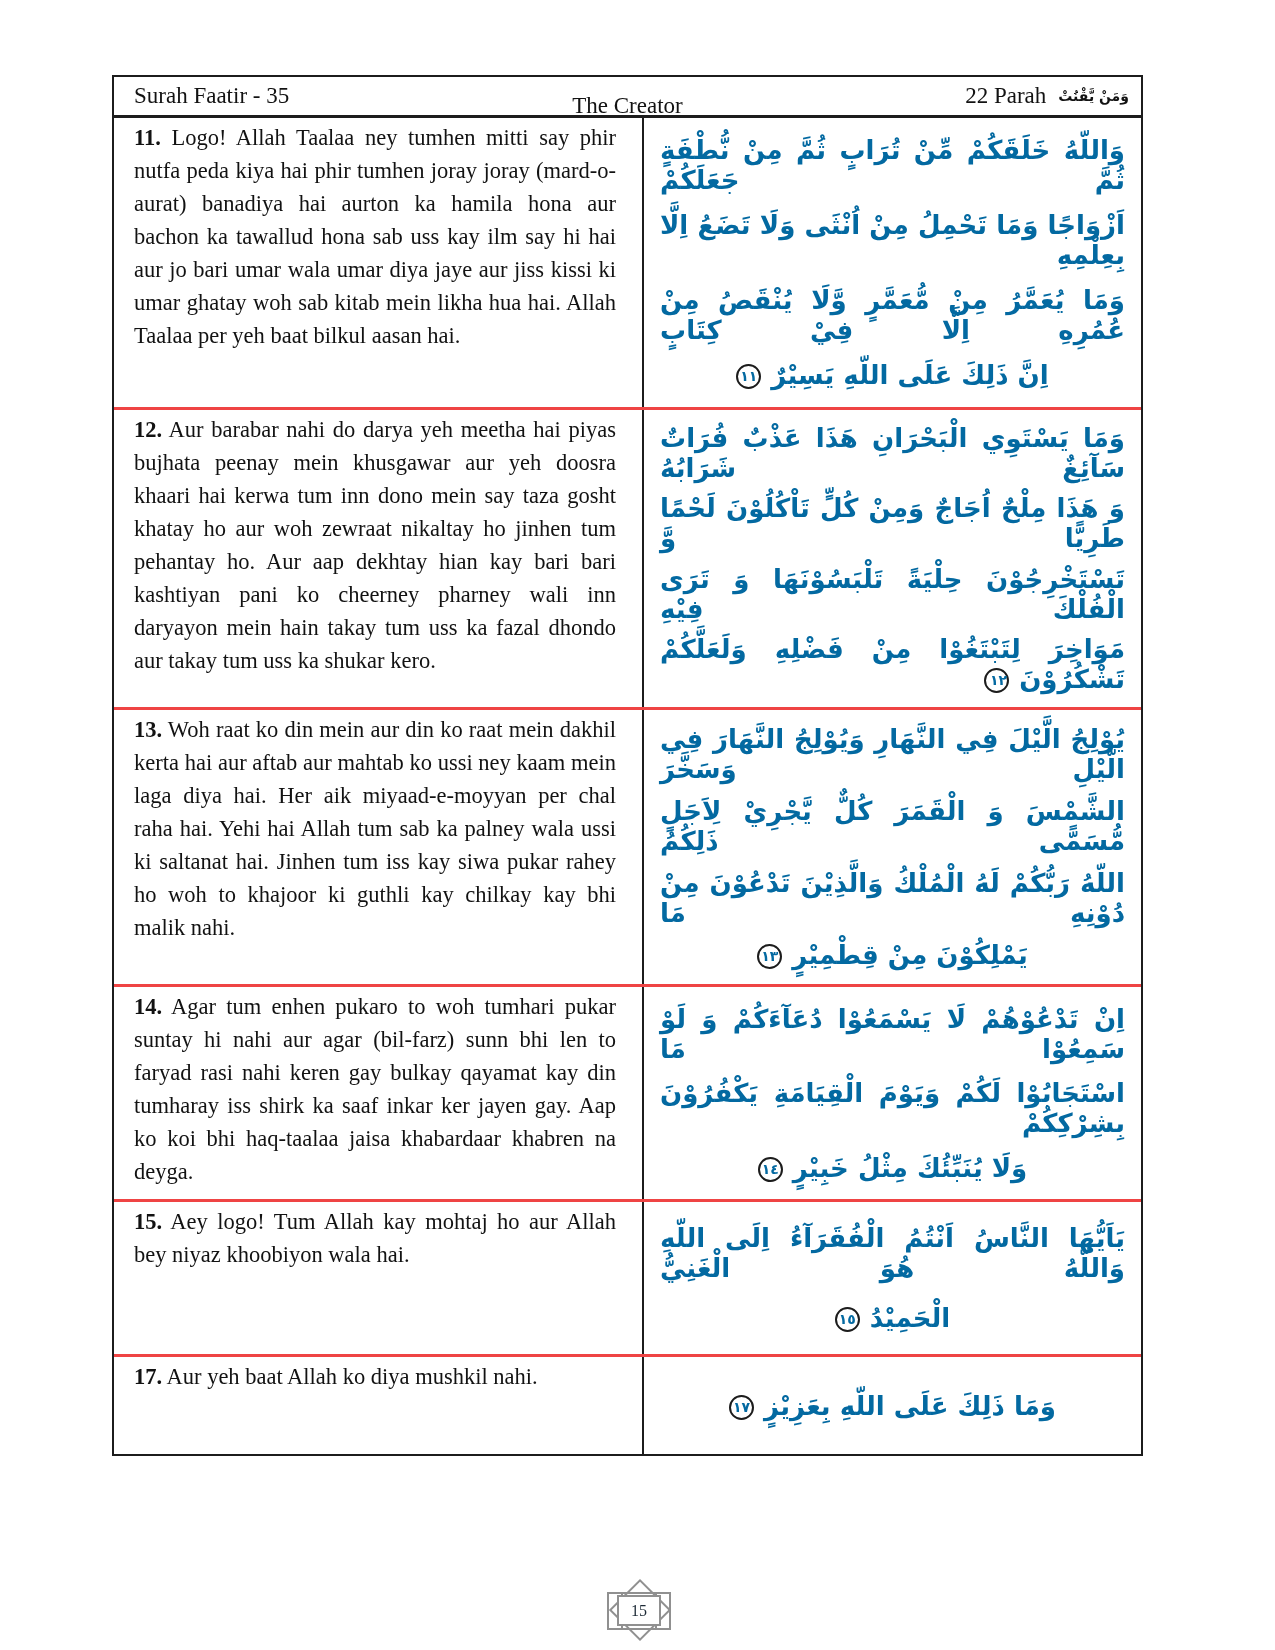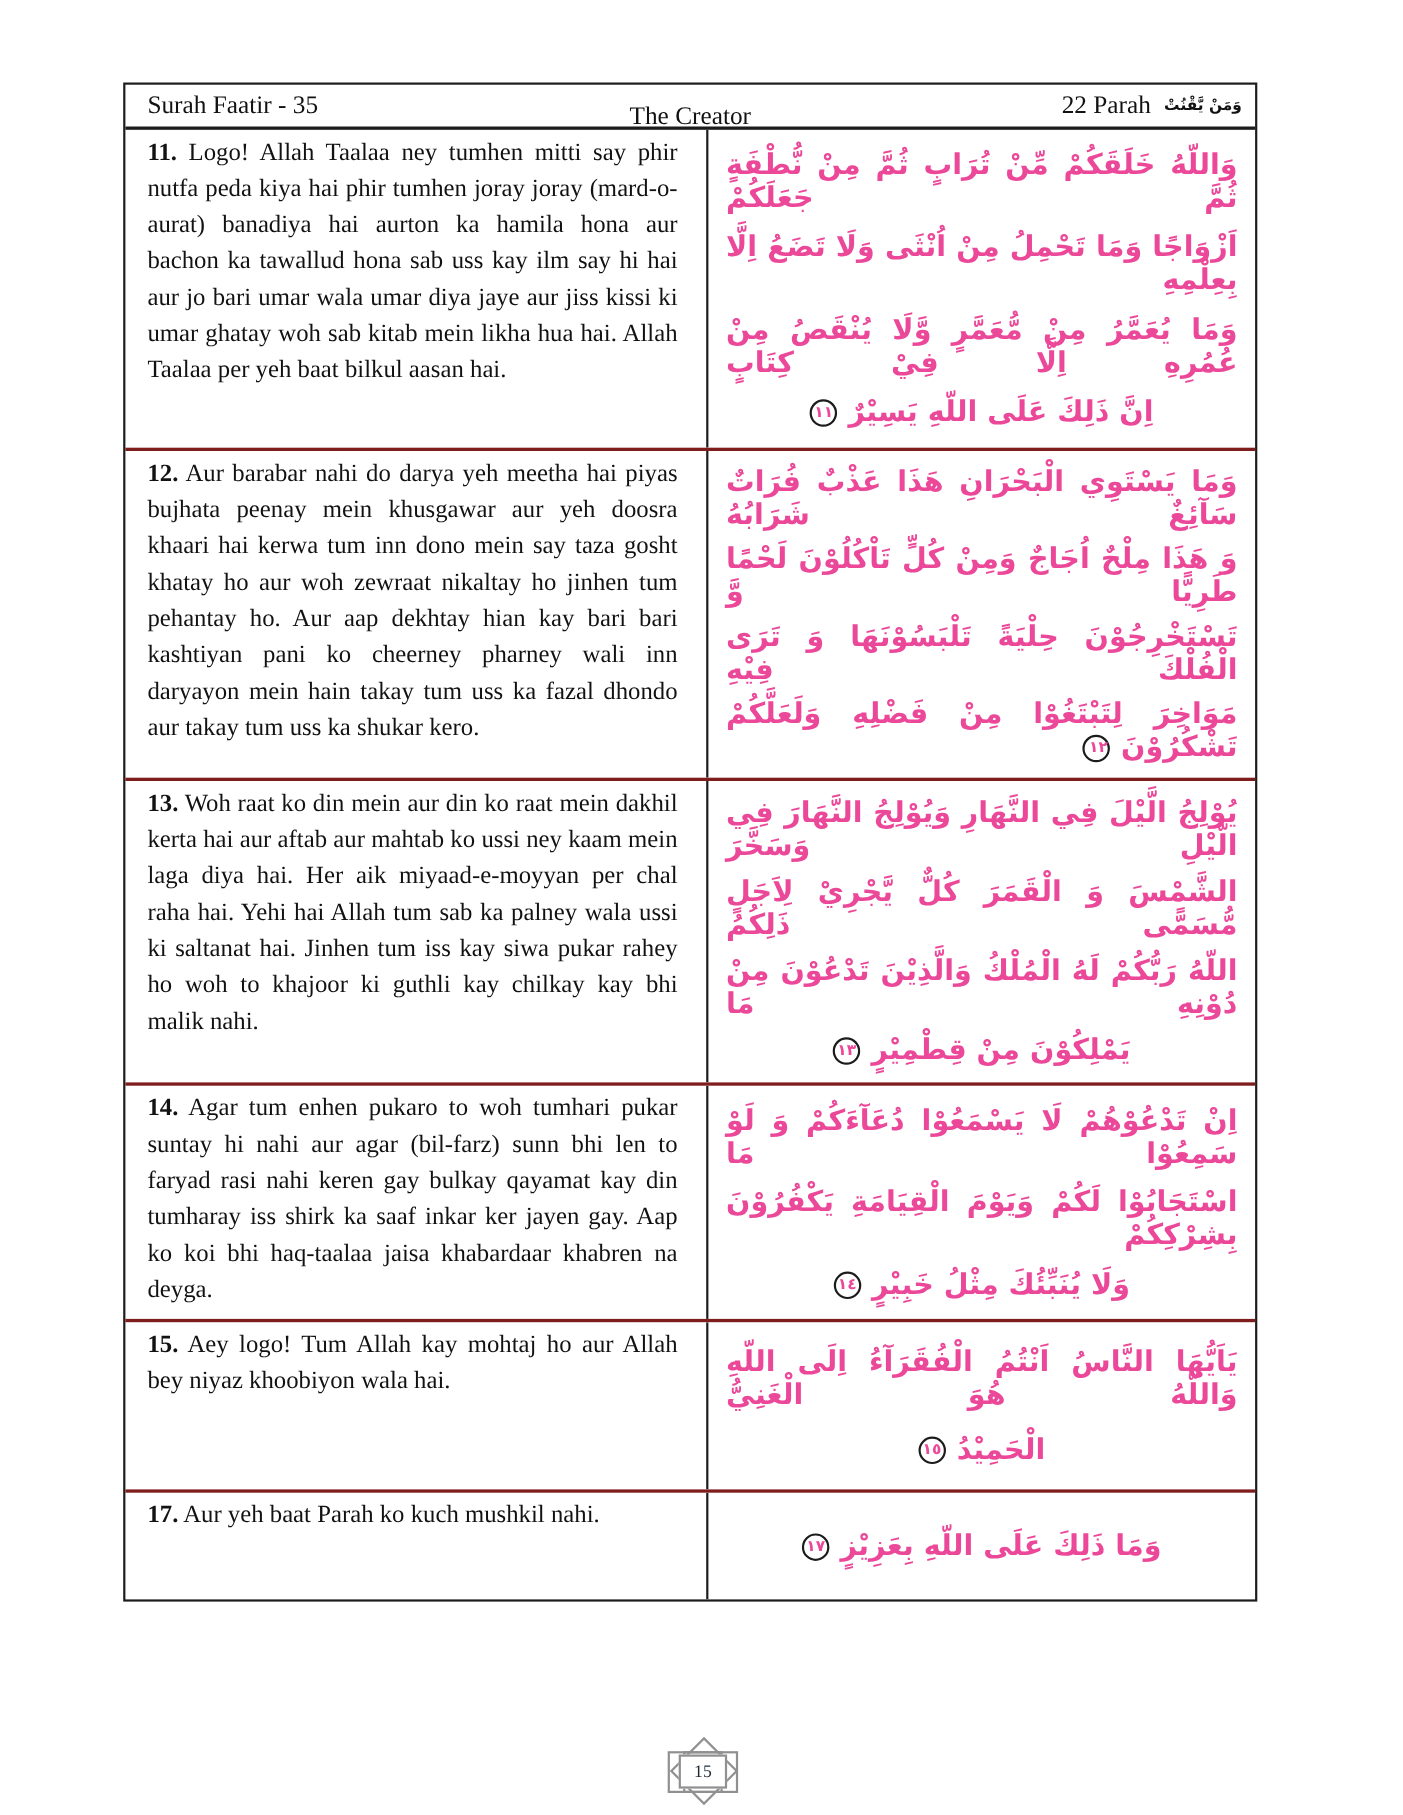--- a/index.html
+++ b/index.html
@@ -19,36 +19,36 @@
     padding:0 12px 0 20px; font-size:23px;
   }
   .header-title {
     position:absolute; left:0; right:0; text-align:center; font-size:23px;margin-top:19px;
   }
   .header-right { display:flex; align-items:center; gap:12px; z-index:1; background:transparent; }
   .parah-arabic {
     font-family:"DejaVu Sans", sans-serif; font-weight:700; font-size:14px; direction:rtl;
   }
   
-  .vrow { display:flex; border-bottom:3px solid #7f1d1d; box-sizing:border-box; overflow:hidden; }
+  .vrow { display:flex; border-bottom:3px solid #ef4444; box-sizing:border-box; overflow:hidden; }
   .vrow:last-child { border-bottom:none; }
   .row-0 { height:292px; } .row-1 { height:300px; } .row-2 { height:277px; }
   .row-3 { height:215px; } .row-4 { height:155px; } .row-5 { height:71px; }
   .row-6 { height:97px; }
   .cell-trans {
     width:528px; box-sizing:border-box; padding:3px 26px 0 20px;
     font-size:22.5px; line-height:33px; text-align:justify;
   }
   .vnum { font-weight:bold; }
   .cell-arabic {
     flex:1; box-sizing:border-box; border-left:2px solid #1c1c1c;
     padding:2px 16px 2px 16px;
     display:flex; flex-direction:column; justify-content:space-evenly;
     direction:rtl; font-family:"DejaVu Sans", sans-serif;
-    font-weight:700; font-size:26px; color:#ec4899;
+    font-weight:700; font-size:26px; color:#0369a1;
   }
   .arabic-line { text-align:justify; text-align-last:justify; }
   .arabic-line.centered { text-align:center; text-align-last:center; }
   .ayah-mark {
     display:inline-block; box-sizing:border-box; width:25px; height:25px;
     border:2px solid #1c1c1c; border-radius:50%;
     font-size:14px; line-height:20px; text-align:center; vertical-align:middle;
     margin-right:10px; font-weight:700;
   }
   
@@ -128,21 +128,21 @@
     <div class="cell-trans">
       <span class="vnum">15.</span><span> Aey logo! Tum Allah kay mohtaj ho aur Allah bey niyaz khoobiyon wala hai.</span>
     </div>
     <div class="cell-arabic">
           <div class="arabic-line">يَاَيُّهَا النَّاسُ اَنْتُمُ الْفُقَرَآءُ اِلَى اللّهِ وَاللّهُ هُوَ الْغَنِيُّ</div>
           <div class="arabic-line centered">الْحَمِيْدُ<span class="ayah-mark">١٥</span></div>
         </div>
   </div>
       <div class="vrow row-6">
     <div class="cell-trans">
-      <span class="vnum">17.</span><span> Aur yeh baat Parah ko kuch mushkil nahi.</span>
+      <span class="vnum">17.</span><span> Aur yeh baat Allah ko diya mushkil nahi.</span>
     </div>
     <div class="cell-arabic">
           <div class="arabic-line centered">وَمَا ذَلِكَ عَلَى اللّهِ بِعَزِيْزٍ<span class="ayah-mark">١٧</span></div>
         </div>
   </div>
     </div>
 
   <div class="ornament">
     <span class="orn-diamond"></span>
     <span class="orn-sq1"></span>

